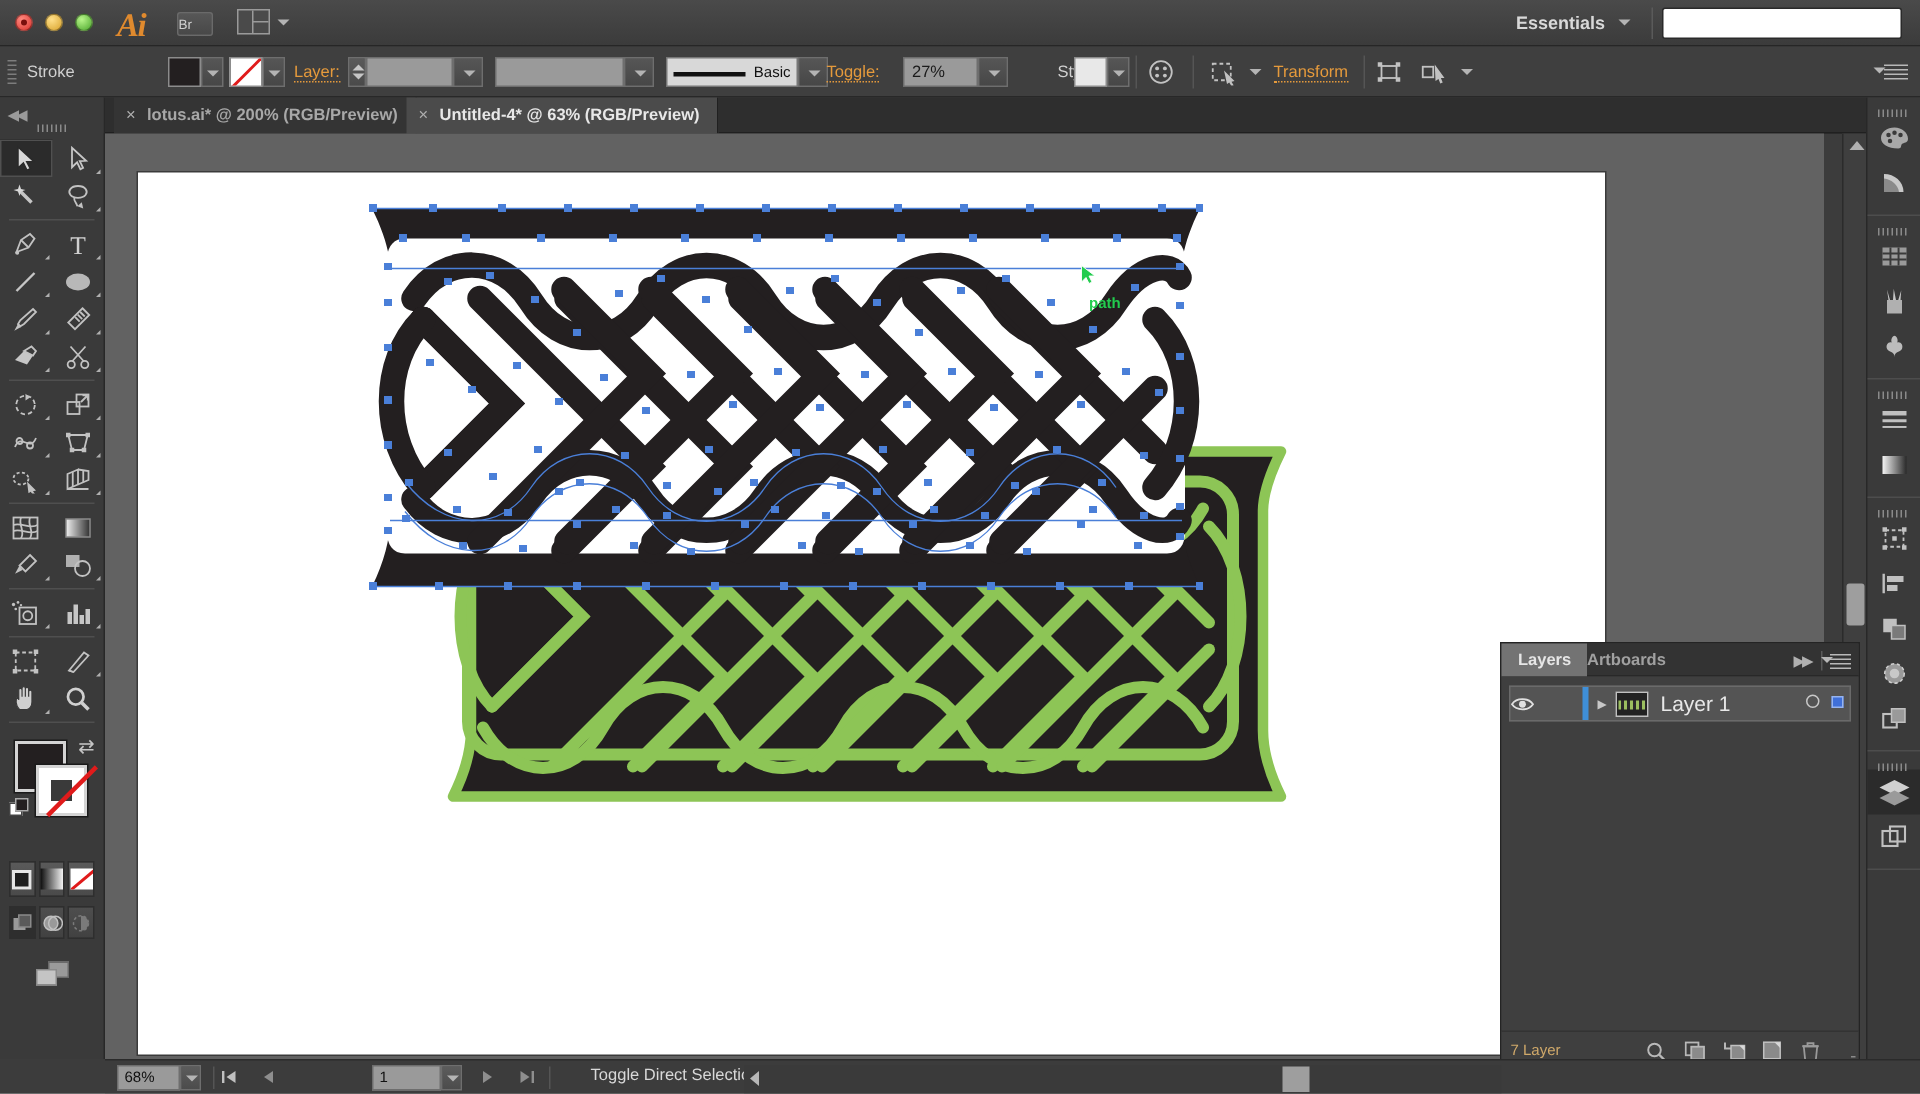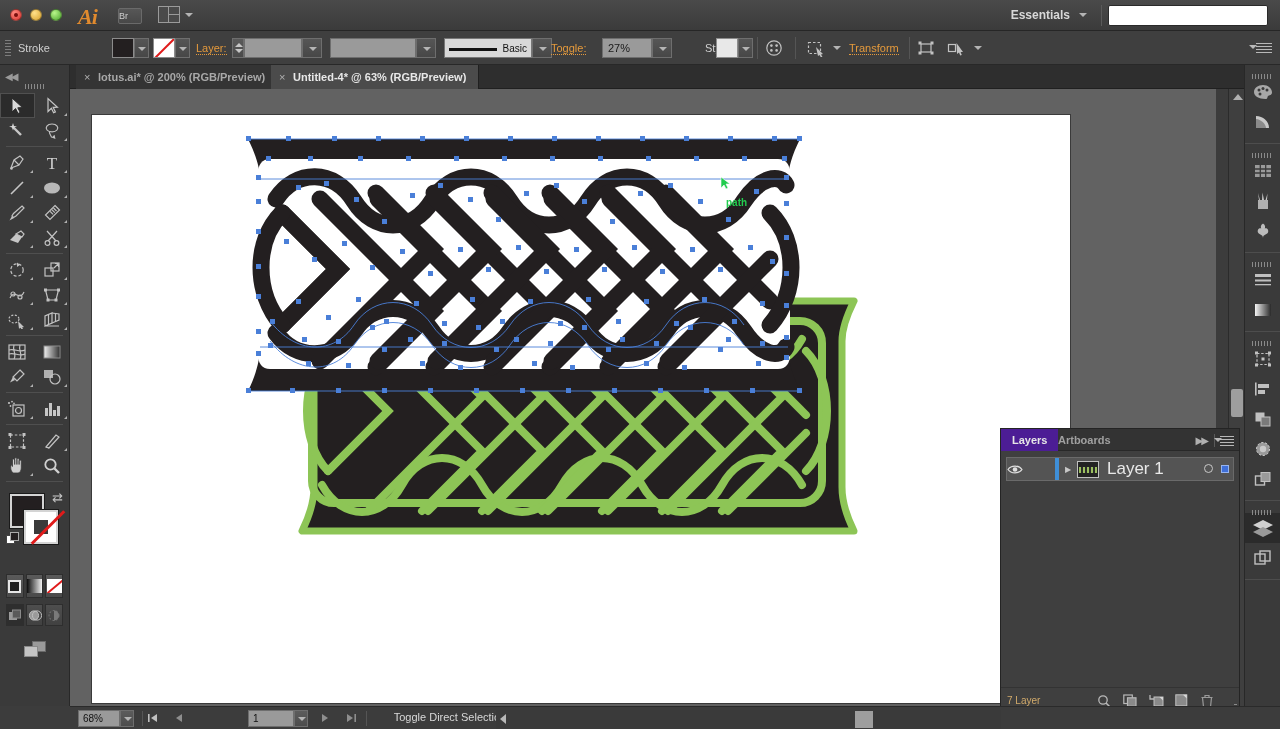--- a/index.html
+++ b/index.html
@@ -237,42 +237,42 @@
   .dock-ico.on { background: #2b2b2b; }
 
   
   .layerspanel {
     position: absolute; left: 1000px; top: 428px; width: 240px; height: 286px;
     background: #3f3f3f; border: 1px solid #242424;
   }
   .lp-tabs { position: relative; height: 22px; background: #333333; border-bottom:1px solid #282828;}
   .lp-tab { position:absolute; top:0; height:22px; line-height:22px; padding:0 11px;
     font-size:11px; font-weight:bold; }
-  .lp-tab.on { background:#4c1d95; color:#e6e6e6; }
+  .lp-tab.on { background:#737373; color:#e6e6e6; }
   .lp-tab.off { color:#a0a0a0; }
   .lp-dblarrow { position:absolute; right:32px; top:6px; font-size:10px; color:#b0b0b0; letter-spacing:-2px;}
   .lp-sep { position:absolute; right:24px; top:5px; width:1px; height:13px; background:#5a5a5a;}
   .lp-menu { position:absolute; right:5px; top:7px; width:14px; height:10px;}
   .lp-menu i { display:block; height:1px; background:#b8b8b8; margin-bottom:2px;}
   .lp-menu .pm-tri { position:absolute; left:-6px; top:2px; width:0;height:0;
     border-left:4px solid transparent;border-right:4px solid transparent;border-top:4px solid #b8b8b8;}
   .lp-body { position:absolute; left:0; top:22px; right:0; bottom:26px; background:#3f3f3f;
     padding: 6px 5px 0; }
   .layerrow {
     position: relative; height: 24px; background: #545454;
     border: 1px solid #6a6a6a; display:flex; align-items:center;
   }
   .lr-eye { width:26px; text-align:center; }
   .lr-lock { width:22px; }
   .lr-color { width:4px; height:22px; background:#3f8fd8; }
   .lr-tri { width:18px; text-align:center; color:#c8c8c8; font-size:8px;}
   .lr-thumb { width:22px; height:17px; border:1px solid #c0c0c0; background:#222; overflow:hidden; position:relative;}
   .lr-thumb::after{ content:""; position:absolute; left:1px; top:5px; right:1px; height:6px;
     background: repeating-linear-gradient(90deg,#9bbf5f 0 2px,#2a2a2a 2px 4px);}
-  .lr-name { flex:1; padding-left:8px; font-size:17px; color:#e8e8e8;}
+  .lr-name { flex:1; padding-left:8px; font-size:14px; color:#e8e8e8;}
   .lr-target { width:18px; text-align:center;}
   .lr-target .ring { width:9px; height:9px; border:1px solid #c8c8c8; border-radius:50%; display:inline-block;}
   .lr-selbox { width:16px; text-align:center;}
   .lr-selbox .sb { width:8px; height:8px; background:#3f6fd8; border:1px solid #96b4ef; display:inline-block;}
   .lp-foot { position:absolute; left:0; right:0; bottom:0; height:26px; background:#3f3f3f;
     border-top:1px solid #333; display:flex; align-items:center;}
   .lp-count { font-size:10px; color:#d0a96a; padding-left:6px; width:96px;}
   .lp-ico { width:26px; text-align:center; }
   .lp-resize { position:absolute; right:2px; bottom:2px; width:9px; height:9px;}
   .lp-resize i { position:absolute; right:0; height:1px; background:#8a8a8a;}

